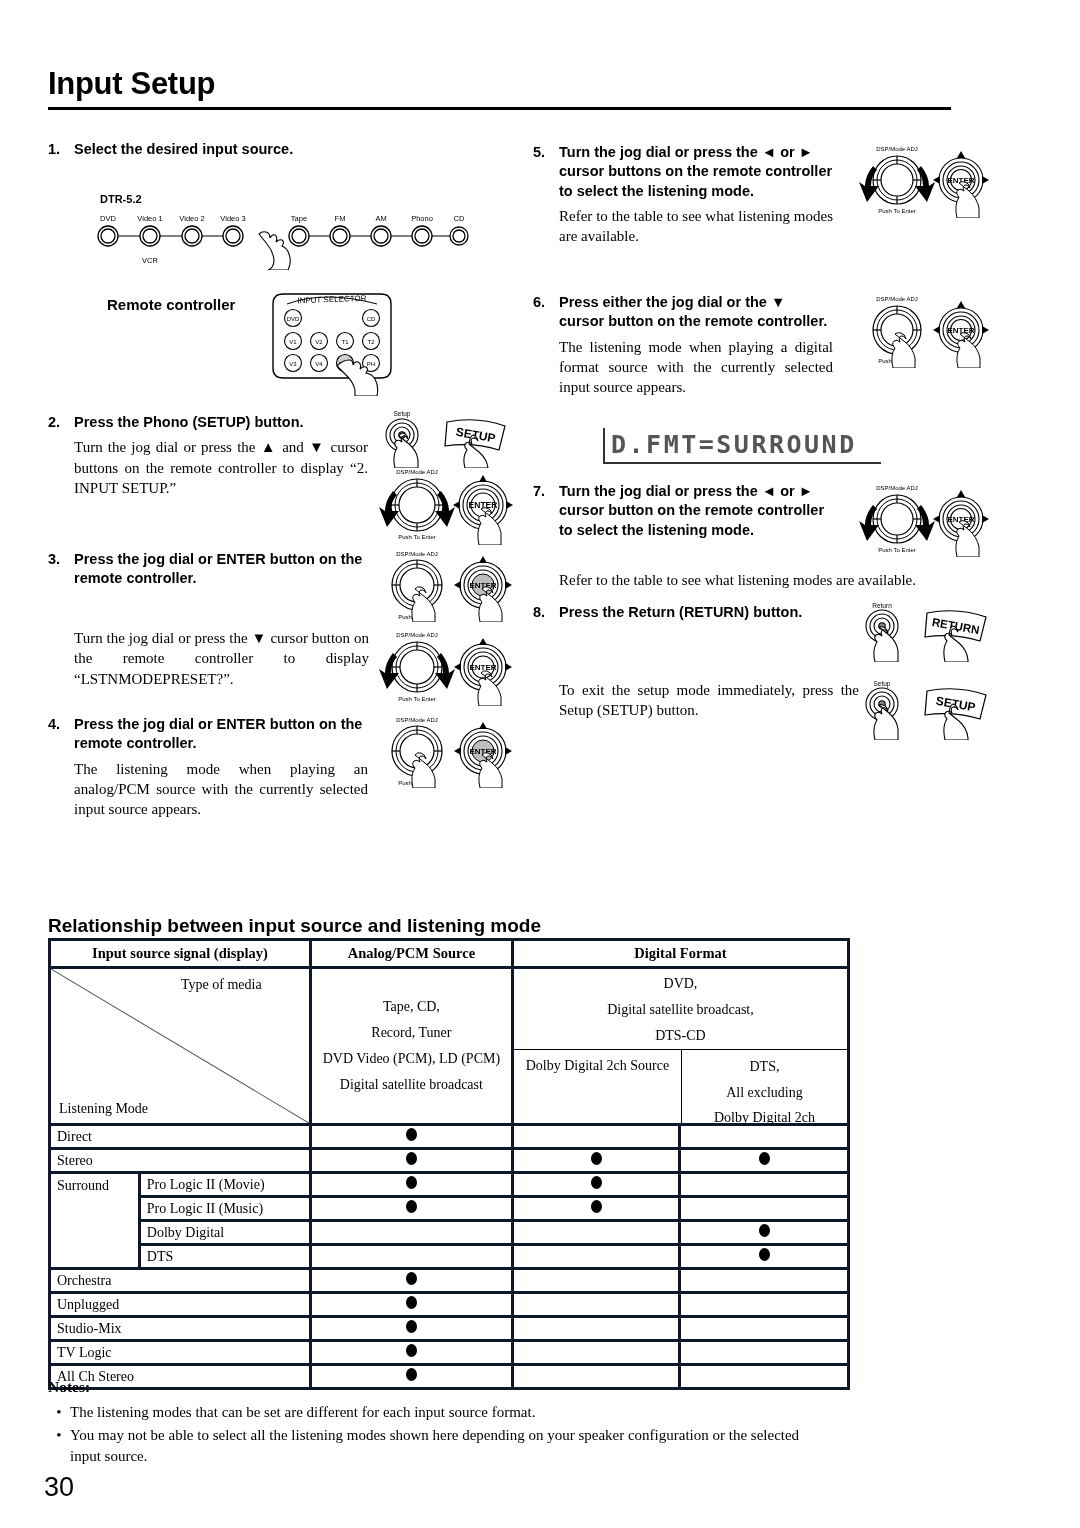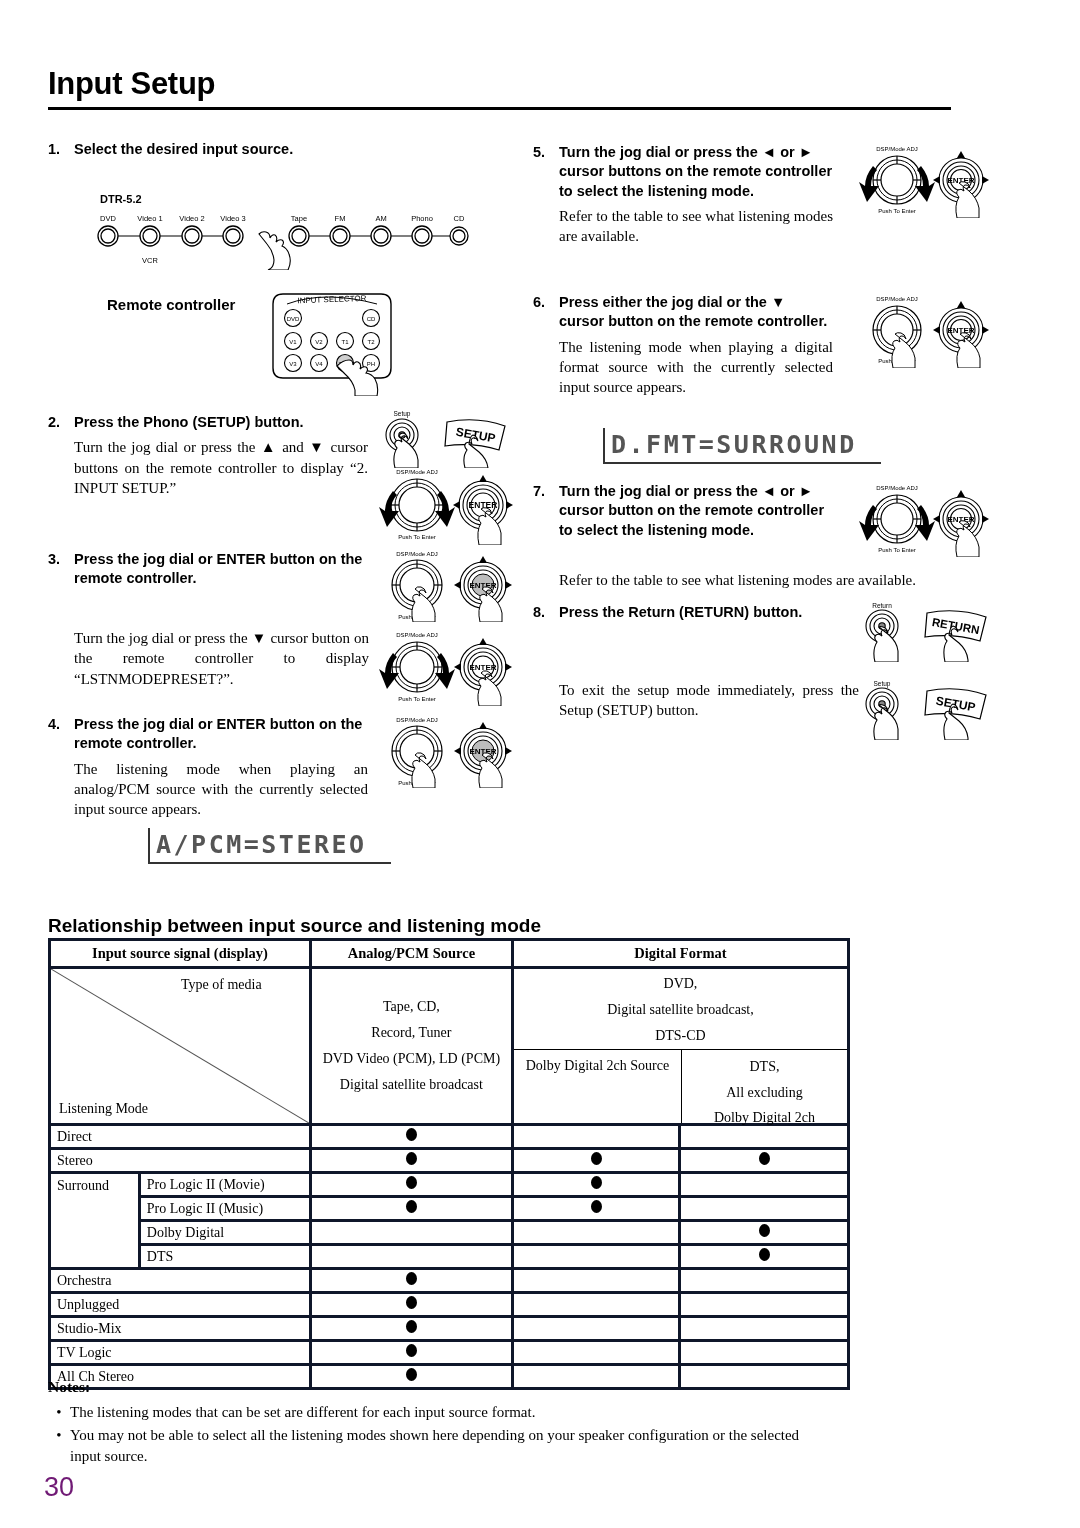--- a/index.html
+++ b/index.html
@@ -176,21 +176,21 @@
   }
   .note-bullet { width: 22px; flex: 0 0 22px; text-align: center; }
   .note-text { flex: 1; }
 
   .page-num {
     position: absolute;
     left: 44px;
     top: 1462px;
     font-family: "Liberation Sans", sans-serif;
     font-size: 27px;
-    color: #701a75;
+    color: #000000;
   }
 
   
   .dev-label {
     position: absolute;
     font-family: "Liberation Sans", sans-serif;
     font-weight: bold;
     font-size: 11px;
   }
   .remote-label {
@@ -488,21 +488,20 @@
         <path d="M108 67 L112 60 L104 60 Z"></path>
       <path d="M79 38 L86 34 L86 42 Z"></path>
         <path d="M137 38 L130 34 L130 42 Z"></path>
     </g>
     <g fill="#fff" stroke="#000" stroke-width="1">
       <path d="M107 42 L117 50 Q125 56 127 66 L127 75 L105 75 Q102 62 107 55 Q103 51 106 48
                Q109 46 112 49 Q110 44 113 43 Q116 42 118 46 Q117 41 113 40 Q109 39 107 42 Z"></path>
     </g>
   </svg>
 
-  <div class="lcd" style="left:148px; top:818px;">A/PCM=STEREO</div>
 
   <div class="ill" style="left:533px; top:133px; width:300px;">
     <div class="step-head">
       <span class="step-num">5.</span>
       <span class="step-head-text">Turn the jog dial or press the ◄ or ► cursor buttons on the remote controller to select the listening mode.</span>
     </div>
     <div class="step-body">Refer to the table to see what listening modes are available.</div>
   </div>
 
   <svg class="ill" style="left:855px; top:133px;" width="140" height="75" viewBox="0 0 140 75">

